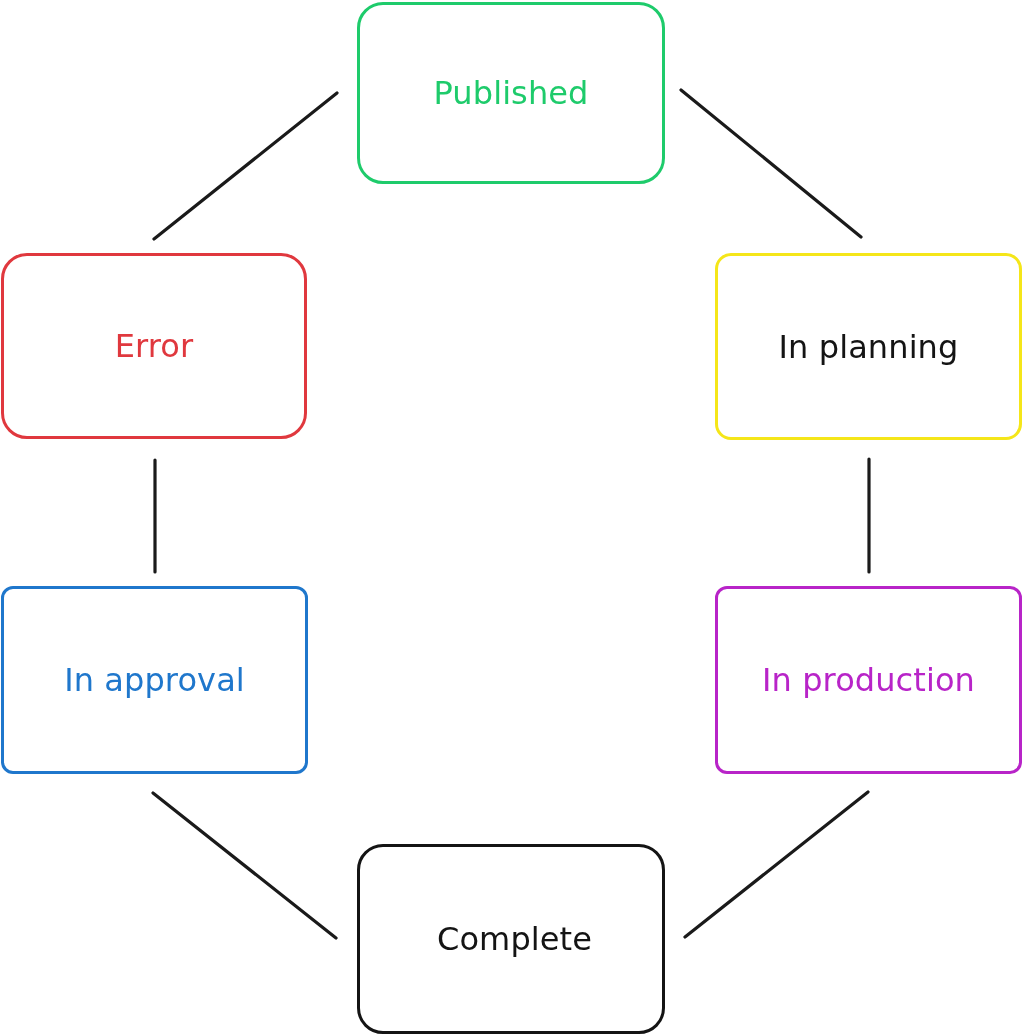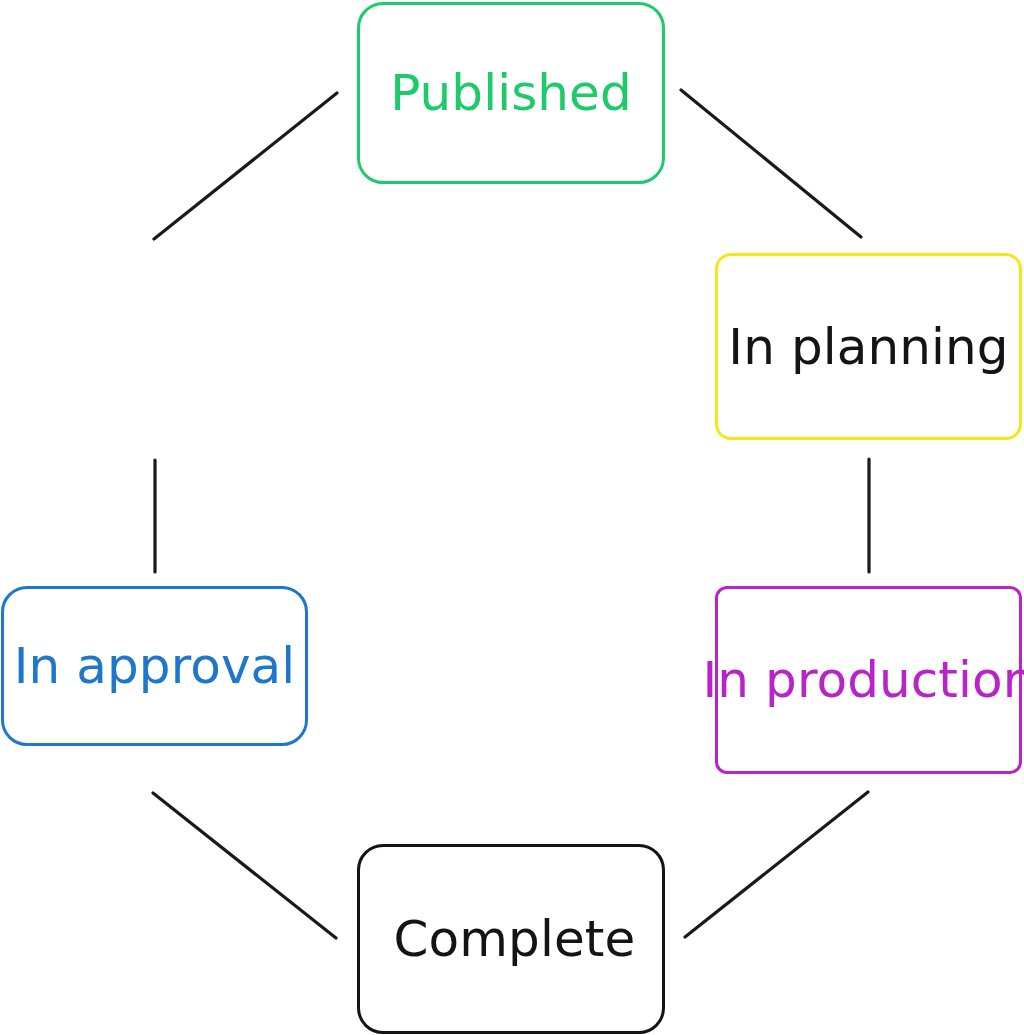--- a/index.html
+++ b/index.html
@@ -32,31 +32,31 @@
     display: flex;
     align-items: center;
     justify-content: center;
     background: #ffffff;
     border-style: solid;
     border-width: 3px;
     border-radius: 26px;
     z-index: 2;
   }
   .node-label {
-    font-size: 50px;
+    font-size: 32px;
     line-height: 1;
     white-space: nowrap;
     letter-spacing: 0.1px;
   }
   
   #node-published   { left: 357px;  top: 2px;   width: 308px; height: 182px; }
   #node-in-planning { left: 715px;  top: 253px; width: 307px; height: 187px; }
   #node-in-production { left: 715px; top: 586px; width: 307px; height: 188px; border-radius: 12px; }
   #node-complete    { left: 357px;  top: 844px; width: 308px; height: 190px; padding-left: 7px; }
-  #node-in-approval { left: 1px;    top: 586px; width: 307px; height: 160px; }
+  #node-in-approval { left: 1px;    top: 586px; width: 307px; height: 188px; border-radius: 12px; }
   #node-error       { left: 1px;    top: 253px; width: 306px; height: 186px; }
 </style>
 </head>
 <body>
 
 <div id="canvas" style="background: rgb(255, 255, 255);">
 
   <svg id="edges" viewBox="0 0 1024 1035" width="1024" height="1035" xmlns="http://www.w3.org/2000/svg" aria-hidden="true">
     <line stroke="#1a1a1a" stroke-width="3.2" stroke-linecap="round" x1="681" y1="90" x2="861" y2="237"></line>
     <line stroke="#1a1a1a" stroke-width="3.2" stroke-linecap="round" x1="869" y1="459" x2="869" y2="572"></line>
@@ -79,14 +79,17 @@
   </div>
 
   <div class="node" id="node-complete" style="border-color: rgb(20, 20, 20);">
     <span class="node-label" style="color: rgb(20, 20, 20);">Complete</span>
   </div>
 
   <div class="node" id="node-in-approval" style="border-color: rgb(31, 119, 204);">
     <span class="node-label" style="color: rgb(31, 119, 204);">In approval</span>
   </div>
 
+  <div class="node" id="node-error" style="border-color: rgb(224, 56, 62);">
+    <span class="node-label" style="color: rgb(224, 56, 62);">Error</span>
+  </div>
 
 </div>
 
 </body></html>

